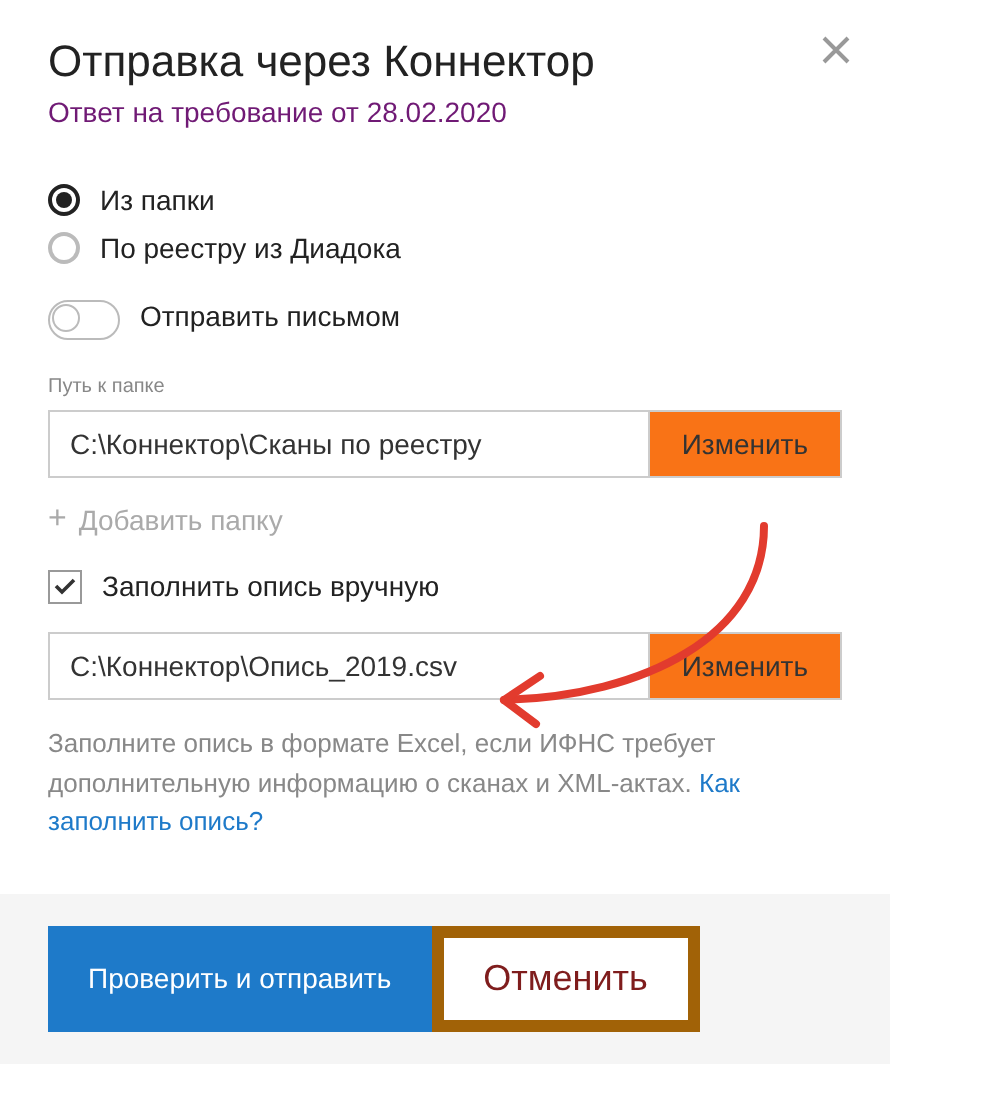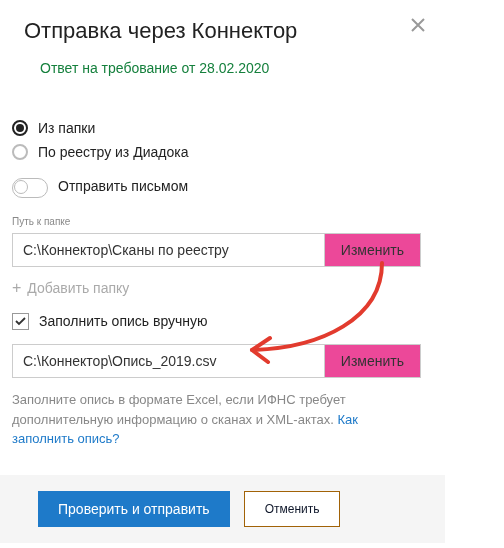--- a/index.html
+++ b/index.html
@@ -1,45 +1,45 @@
 <!DOCTYPE html>
 <html><head>
 <meta charset="utf-8">
 <style>
 html,body{margin:0;padding:0;font-family:"Segoe UI",Arial,sans-serif;background:#fff;color:#222;font-size:14px}
 .dialog{width:445px;box-sizing:border-box;position:relative}
 .header{padding:18px 24px 8px 24px}
 .title{font-size:22px;font-weight:400;color:#222;margin:0 0 4px 0}
-.subtitle{font-size:14px;color:#15803d;margin:16px}
+.subtitle{font-size:14px;color:#701a75;margin:0}
 .close{position:absolute;top:16px;right:18px;cursor:pointer;color:#999}
 .close svg{display:block}
-.body{padding:12px 24px 14px 12px}
+.body{padding:12px 24px 14px 24px}
 .radio-group{margin-bottom:18px}
 .radio-row{display:flex;align-items:center;margin:8px 0;cursor:pointer}
 .radio{width:16px;height:16px;border:2px solid #bbb;border-radius:50%;margin-right:10px;display:flex;align-items:center;justify-content:center;background:#fff;box-sizing:border-box}
 .radio.selected{border-color:#222}
 .radio.selected::after{content:"";width:8px;height:8px;border-radius:50%;background:#222}
 .toggle-row{display:flex;align-items:flex-start;margin-bottom:18px}
 .toggle{width:34px;height:18px;border-radius:10px;border:1px solid #bbb;background:#fff;position:relative;margin-right:10px;cursor:pointer}
 .toggle::after{content:"";position:absolute;left:1px;top:1px;width:14px;height:14px;border-radius:50%;background:#fff;border:1px solid #bbb;box-sizing:border-box}
 .field-label{color:#888;font-size:10px;margin-bottom:6px}
 .path-row{display:flex;margin-bottom:12px}
 .path-input{flex:1;border:1px solid #ccc;padding:8px 10px;font-size:14px;color:#333;background:#fff;min-width:0}
-.change-btn{border:1px solid #ccc;border-left:none;background:#ec4899;padding:8px 16px;font-size:14px;cursor:pointer;color:#333}
+.change-btn{border:1px solid #ccc;border-left:none;background:#f97316;padding:8px 16px;font-size:14px;cursor:pointer;color:#333}
 .add-link{display:flex;align-items:center;color:#aaa;font-size:14px;margin-bottom:16px;cursor:pointer}
 .add-link .plus{margin-right:6px;font-size:16px}
 .check-row{display:flex;align-items:flex-start;margin-bottom:14px;cursor:pointer}
 .checkbox{width:15px;height:15px;border:1px solid #999;margin-right:10px;background:#fff;display:flex;align-items:center;justify-content:center}
 .checkbox svg{display:block}
 .help-text{font-size:13px;color:#888;line-height:1.5;margin-bottom:12px}
 .help-text a{color:#1e7ac9;text-decoration:none;cursor:pointer}
 .note-text{font-size:13px;color:#888;line-height:1.5}
-.footer{background:#f5f5f5;padding:16px 38px;display:flex;gap:14px}
+.footer{background:#f5f5f5;padding:16px 24px;display:flex;}
 .btn-primary{background:#1e7ac9;color:#fff;border:none;padding:10px 20px;font-size:14px;cursor:pointer}
-.btn-secondary{background:#fff;color:#0f172a;border:1px solid #a16207;padding:10px 20px;font-size:12px;cursor:pointer}
+.btn-secondary{background:#fff;color:#7f1d1d;border:6px solid #a16207;padding:10px 20px;font-size:18px;cursor:pointer}
 .arrow-overlay{position:absolute;pointer-events:none}
 </style>
 </head>
 <body>
 
 <div class="dialog">
 
   <div class="close">
     <svg width="18" height="18" viewBox="0 0 18 18">
         <path d="M3 3 L15 15 M15 3 L3 15" stroke="currentColor" stroke-width="2"></path>

